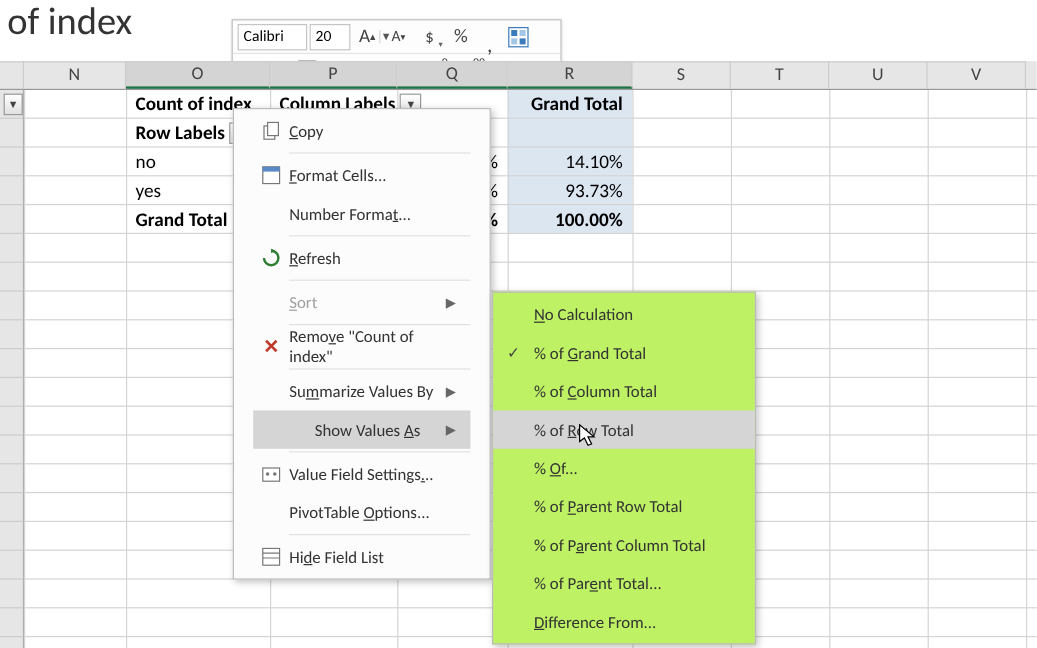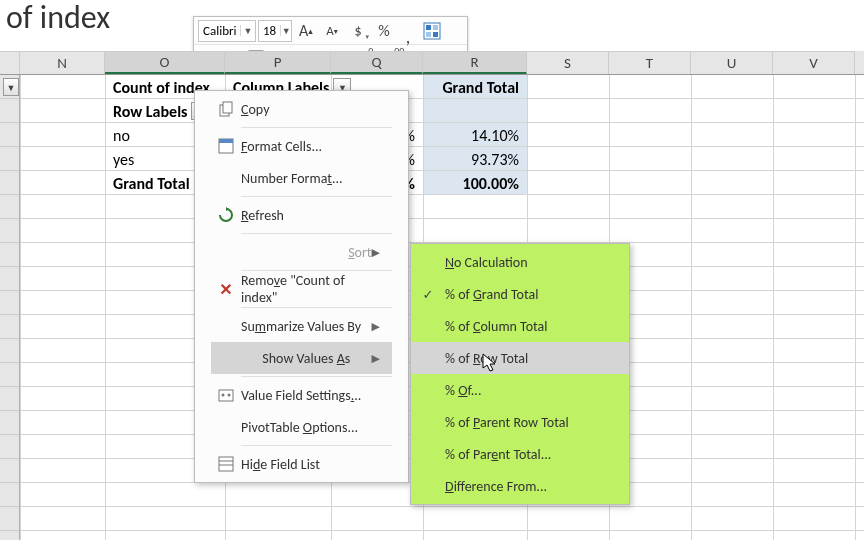--- a/index.html
+++ b/index.html
@@ -6,21 +6,21 @@
 body { margin: 0; width: 864px; height: 540px; background: #fff; overflow: hidden; position: relative; }
 
 
 .big-title { position: absolute; left: -12px; top: -2px; font-size: 32px; font-weight: 300; color: #333; }
 
 
 .mini-toolbar { position: absolute; left: 193px; top: 16px; width: 275px; background: #fdfdfd; border: 1px solid #bfbfbf; box-shadow: 0 1px 3px rgba(0,0,0,0.2); }
 .mini-row { display: flex; align-items: center; padding: 2px 4px; gap: 0; }
 .mini-row.top { border-bottom: 1px solid #e4e4e4; height: 28px; }
 .mini-row.bot { height: 26px; }
-.combo { display: flex; align-items: center; border: 1px solid #c5c5c5; background: #fff; height: 22px; font-size: 13px; }
+.combo { display: flex; align-items: center; border: 1px solid #c5c5c5; background: #fff; height: 22px; font-size: 13px; gap: 36px; }
 .combo .val { padding: 0 4px; }
 .combo .arr { width: 14px; text-align: center; color: #555; font-size: 9px; border-left: 1px solid #d5d5d5; }
 .font-combo { width: 58px; }
 .size-combo { width: 34px; margin-left: 2px; }
 .tbtn { width: 24px; height: 22px; display: inline-flex; align-items: center; justify-content: center; color: #444; font-size: 14px; margin-left: 2px; position: relative; cursor: default; }
 .tbtn.small { width: 20px; }
 .tbtn .tiny-arr { position: absolute; right: 1px; bottom: 1px; font-size: 7px; color: #666; }
 .bold { font-weight: bold; font-size: 15px; }
 .italic { font-style: italic; font-family: 'Times New Roman', serif; font-size: 16px; }
 .hl-bar { position: absolute; bottom: 2px; left: 4px; right: 4px; height: 3px; background: #ffff00; }
@@ -51,21 +51,21 @@
 .pivot .num { text-align: right; }
 .pivot .grand { font-weight: bold; }
 .grand-shade { position: absolute; left: 423px; top: 75px; width: 104px; height: 120px; background: #dce6f1; z-index: 0; }
 
 
 .ctx { position: absolute; left: 194px; top: 90px; width: 215px; background: #fcfcfc; border: 1px solid #bcbcbc; box-shadow: 2px 2px 6px rgba(0,0,0,0.25); z-index: 10; padding: 2px 16px; }
 .ctx .item { display: flex; align-items: center; height: 32px; font-size: 14px; color: #333; padding: 0 8px 0 0; position: relative; }
 .ctx .item .ico { width: 30px; display: flex; align-items: center; justify-content: center; }
 .ctx .item .lbl { flex: 1; }
 .ctx .item .sub { color: #666; font-size: 11px; padding-right: 4px; }
-.ctx .item.disabled { color: #a0a0a0; text-align: right; }
+.ctx .item.disabled { color: #a0a0a0; }
 .ctx .item.hover { background: #d5d5d5; text-align: center; }
 .ctx .sep { height: 1px; background: #e0e0e0; margin: 2px 0 2px 30px; }
 .ctx u { text-decoration: underline; }
 
 
 .submenu { position: absolute; left: 410px; top: 243px; width: 220px; background: #bef264; border: 1px solid #bcbcbc; box-shadow: 2px 2px 6px rgba(0,0,0,0.25); z-index: 11; padding: 2px 0; }
 .submenu .sitem { display: flex; align-items: center; height: 32px; font-size: 14px; color: #333; padding: 0 8px 0 0; }
 .submenu .sitem .chk { width: 34px; text-align: center; color: #444; font-size: 13px; }
 .submenu .sitem.hover { background: #d5d5d5; }
 .submenu u { text-decoration: underline; }
@@ -80,21 +80,21 @@
 
 <div class="big-title">t of index</div>
 
 <div class="mini-toolbar">
   <div class="mini-row top">
     <div class="combo font-combo">
         <span class="val">Calibri</span>
         <span class="arr">▼</span>
       </div>
     <div class="combo size-combo">
-        <span class="val">18</span>
+        <span class="val">20</span>
         <span class="arr">▼</span>
       </div>
     <div class="tbtn" style="font-size:16px;">A<span style="font-size:9px;vertical-align:super">▴</span></div>
     <div class="tbtn" style="font-size:13px;">A<span style="font-size:8px;vertical-align:super">▾</span></div>
     <div class="tbtn">$<span class="tiny-arr">▾</span></div>
     <div class="tbtn" style="font-size:16px;">%</div>
     <div class="tbtn small" style="font-size:18px; align-items:flex-start; padding-top:6px;">,</div>
     <div class="tbtn">
       <svg width="18" height="18">
           <rect x="1" y="1" width="16" height="16" fill="none" stroke="#3a7abd"></rect>
@@ -375,20 +375,24 @@
     <div class="sitem">
       <span class="chk"></span>
       <span>% <u>O</u>f...</span>
     </div>
     <div class="sitem">
       <span class="chk"></span>
       <span>% of <u>P</u>arent Row Total</span>
     </div>
     <div class="sitem">
       <span class="chk"></span>
+      <span>% of P<u>a</u>rent Column Total</span>
+    </div>
+    <div class="sitem">
+      <span class="chk"></span>
       <span>% of Par<u>e</u>nt Total...</span>
     </div>
     <div class="sitem">
       <span class="chk"></span>
       <span><u>D</u>ifference From...</span>
     </div>
   </div>
 
 <svg class="cursor" width="18" height="22">
   <path d="M1 1 L1 15 L5 12 L8 18 L11 17 L8 11 L13 11 Z" fill="#fff" stroke="#000" stroke-width="1"></path>

